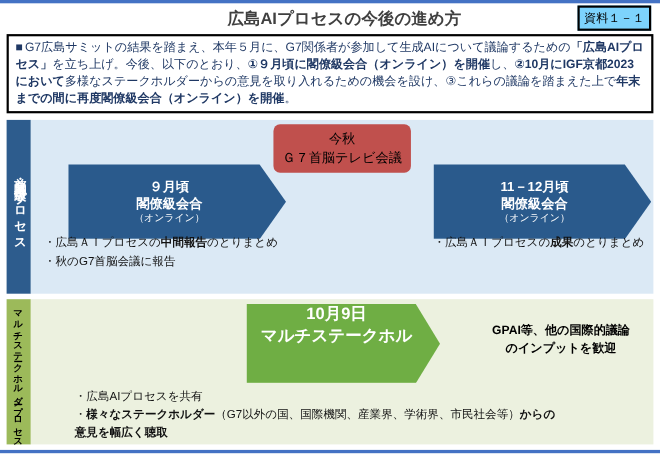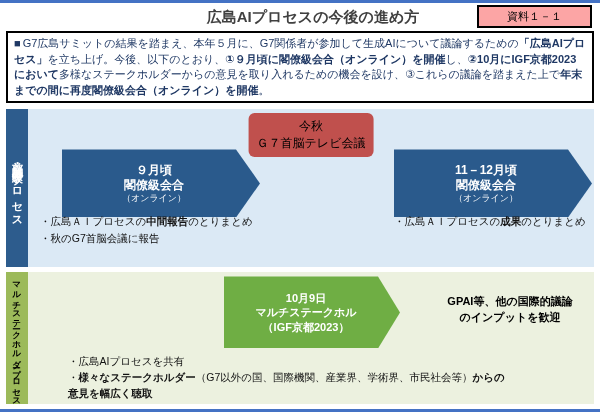--- a/index.html
+++ b/index.html
@@ -4,21 +4,21 @@
 <style>
   html,body{margin:0;padding:0;background:#fff;}
   body{font-family:"Liberation Sans","DejaVu Sans",sans-serif;}
   #slide{position:relative;width:600px;height:416px;background:#fff;overflow:hidden;}
   .accent-bar{position:absolute;left:0;right:0;height:3px;background:#4472C4;}
   .accent-top{top:0;}
   .accent-bottom{bottom:4px;}
 
   .header{position:relative;height:26px;margin-top:3px;}
   .page-title{text-align:center;font-size:15px;font-weight:bold;padding-top:5px;color:#404040;margin-left:26px;}
-  .doc-badge{position:absolute;right:8px;top:2px;border:2px solid #000;padding:2px 28px;font-size:11px;background:#fca5a5;color:#000;}
+  .doc-badge{position:absolute;right:8px;top:2px;border:2px solid #000;padding:2px 4px;font-size:11px;background:#7dd3fc;color:#000;}
 
   .summary-box{margin:2px 6px 0 6px;border:2px solid #000;padding:3px 6px;
     font-size:11px;line-height:1.42;color:#1F3864;}
   .summary-box .b{font-weight:bold;}
   .summary-marker{margin-right:2px;}
 
   .section{display:flex;margin:0 6px;}
   .sec1{margin-top:6px;height:158px;}
   .sec2{margin-top:5px;height:132px;}
   .side-label{width:22px;display:flex;align-items:center;justify-content:center;
@@ -42,22 +42,22 @@
   .arrow-sep{left:34px;}
   .arrow-nd{right:2px;}
 
   .notes{position:absolute;top:104px;font-size:10.5px;line-height:1.55;color:#111;}
   .notes .b{font-weight:bold;text-align:center;}
   .notes-sep{left:12px;}
   .notes-nd{left:366px;}
 
   .arrow-green{position:absolute;left:196px;top:4px;width:176px;height:72px;background:#6FAE44;
     clip-path:polygon(0 0,calc(100% - 22px) 0,100% 50%,calc(100% - 22px) 100%,0 100%);
-    color:#fff;display:flex;flex-direction:column;align-items:center;justify-content:center;
-    text-align:center;font-weight:bold;font-size:11px;line-height:1.3;
+    color:#fff;display:flex;flex-direction:column;align-items:center;
+    text-align:center;font-weight:bold;font-size:15px;line-height:1.3;
     padding-right:12px;box-sizing:border-box;}
 
   .gpai-note{position:absolute;left:384px;top:22px;width:196px;text-align:center;
     font-weight:bold;font-size:11px;line-height:1.45;color:#000;}
 
   .ms-notes{position:absolute;left:40px;top:82px;width:440px;font-size:10.5px;line-height:1.5;color:#111;}
   .ms-notes .b{font-weight:bold;}
 </style>
 </head>
 <body>
@@ -107,21 +107,20 @@
     </div>
   </div>
 
   <div class="section sec2">
     <div class="side-label green">マルチステークホルダープロセス</div>
     <div class="sec-content">
 
       <div class="arrow-green">
         <div>10月9日</div>
         <div>マルチステークホル</div>
-        <div>（IGF京都2023）</div>
       </div>
 
       <div class="gpai-note">
         <div>GPAI等、他の国際的議論</div>
         <div>のインプットを歓迎</div>
       </div>
 
       <div class="ms-notes">
         <div><span>・広島AIプロセスを共有</span></div>
         <div><span>・</span><span class="b">様々なステークホルダー</span><span>（G7以外の国、国際機関、産業界、学術界、市民社会等）</span><span class="b">からの意見を幅広く聴取</span></div>

